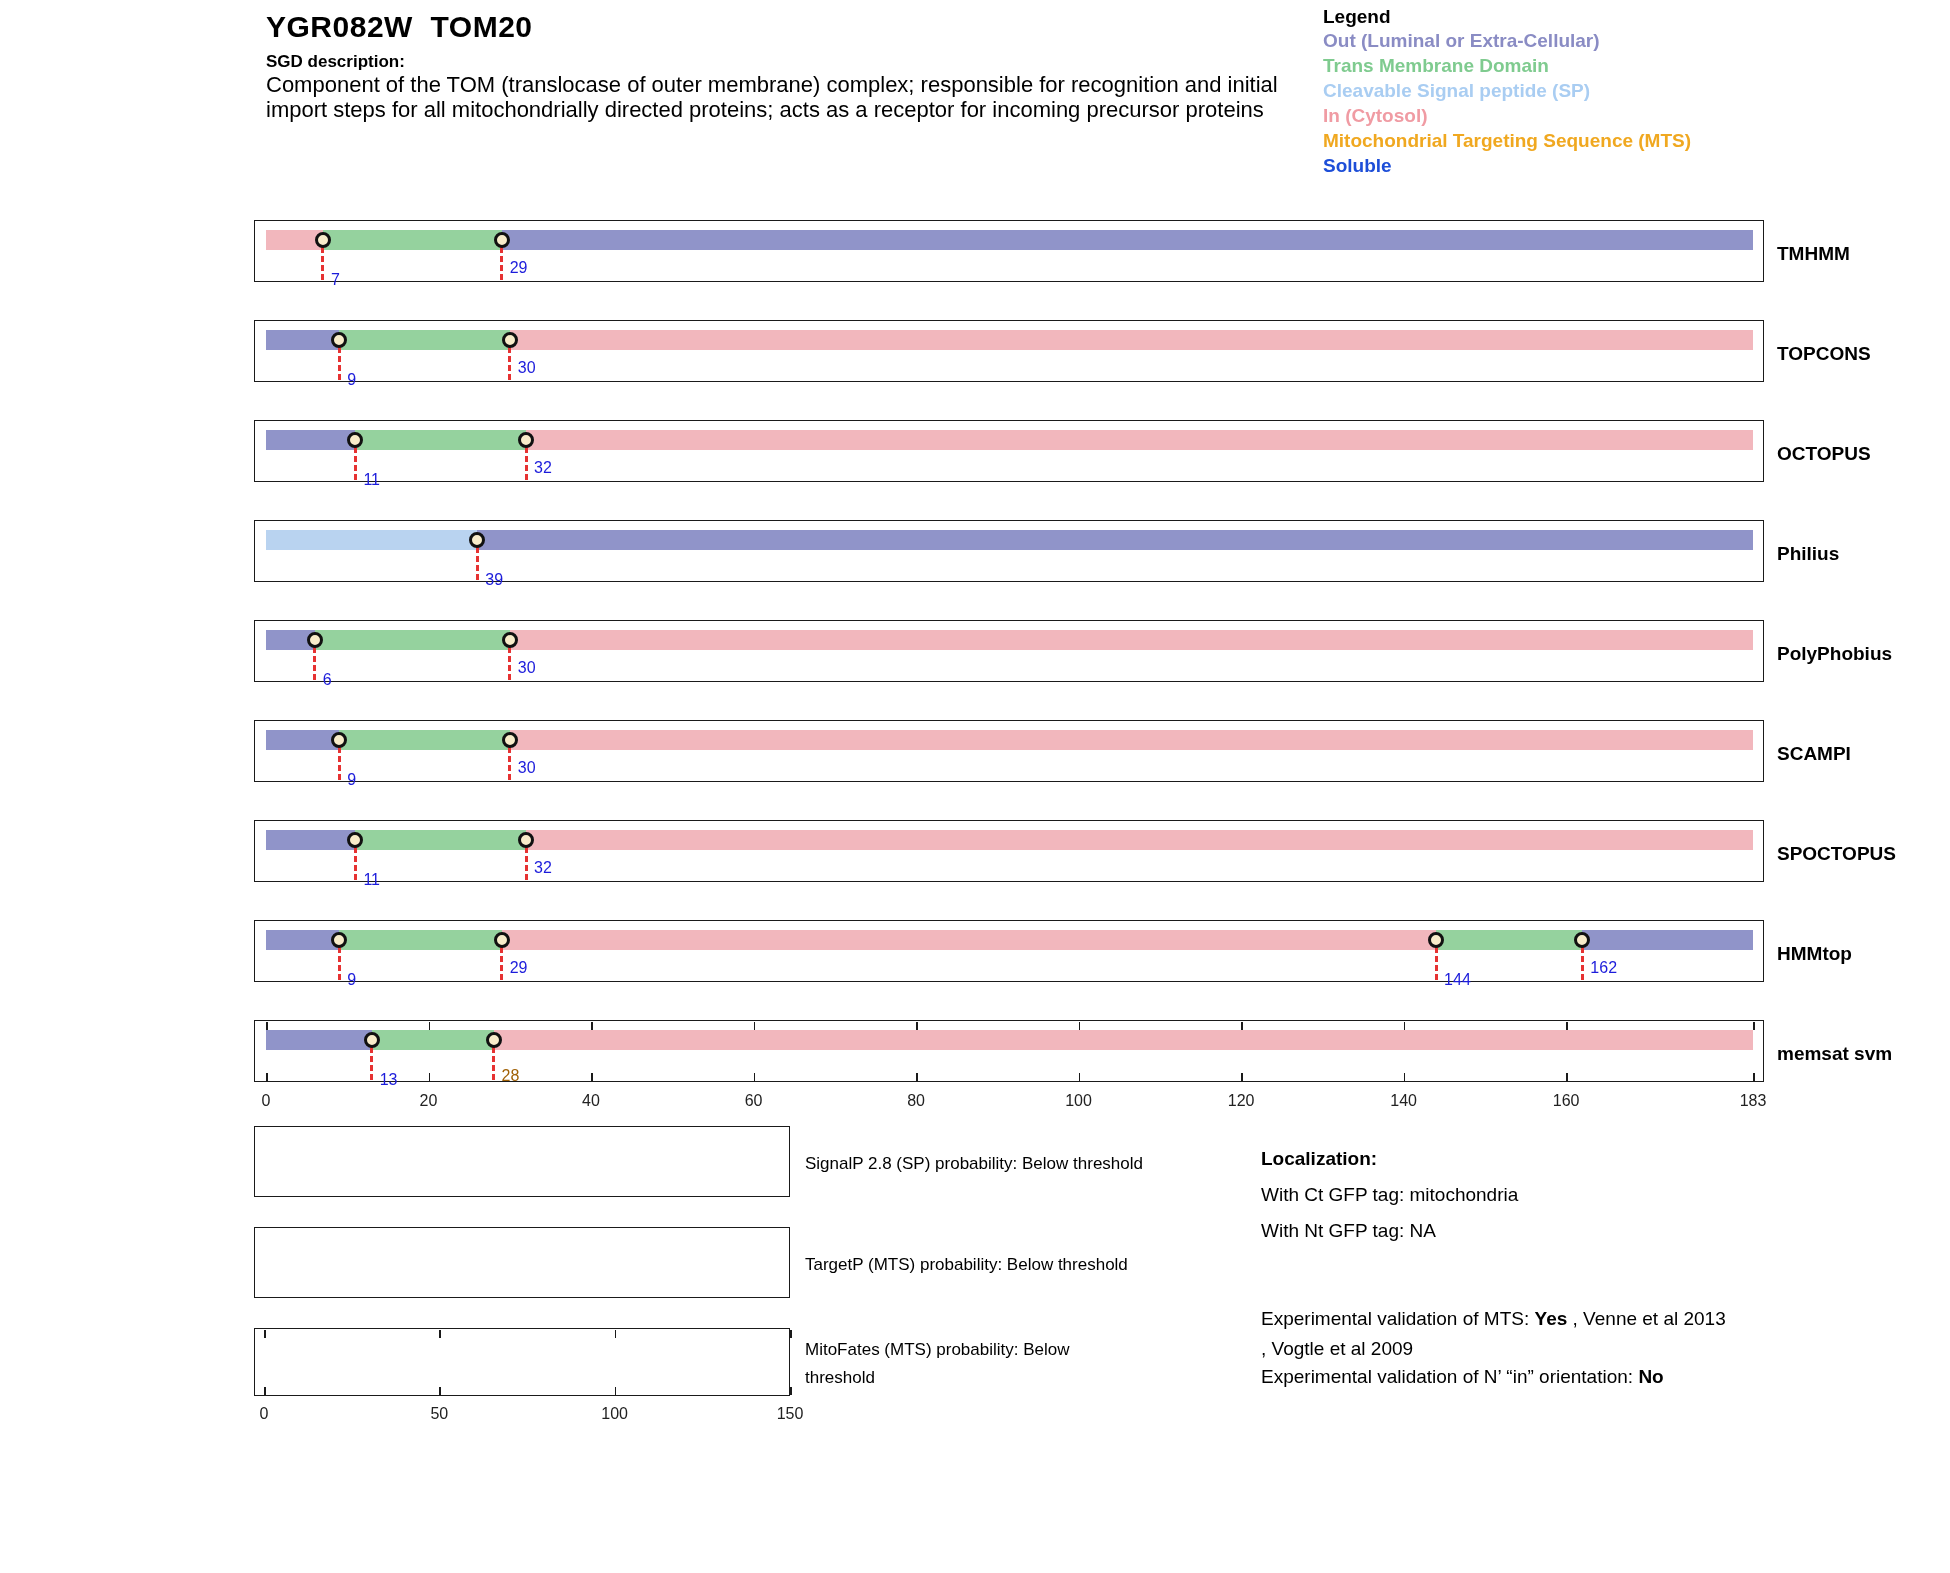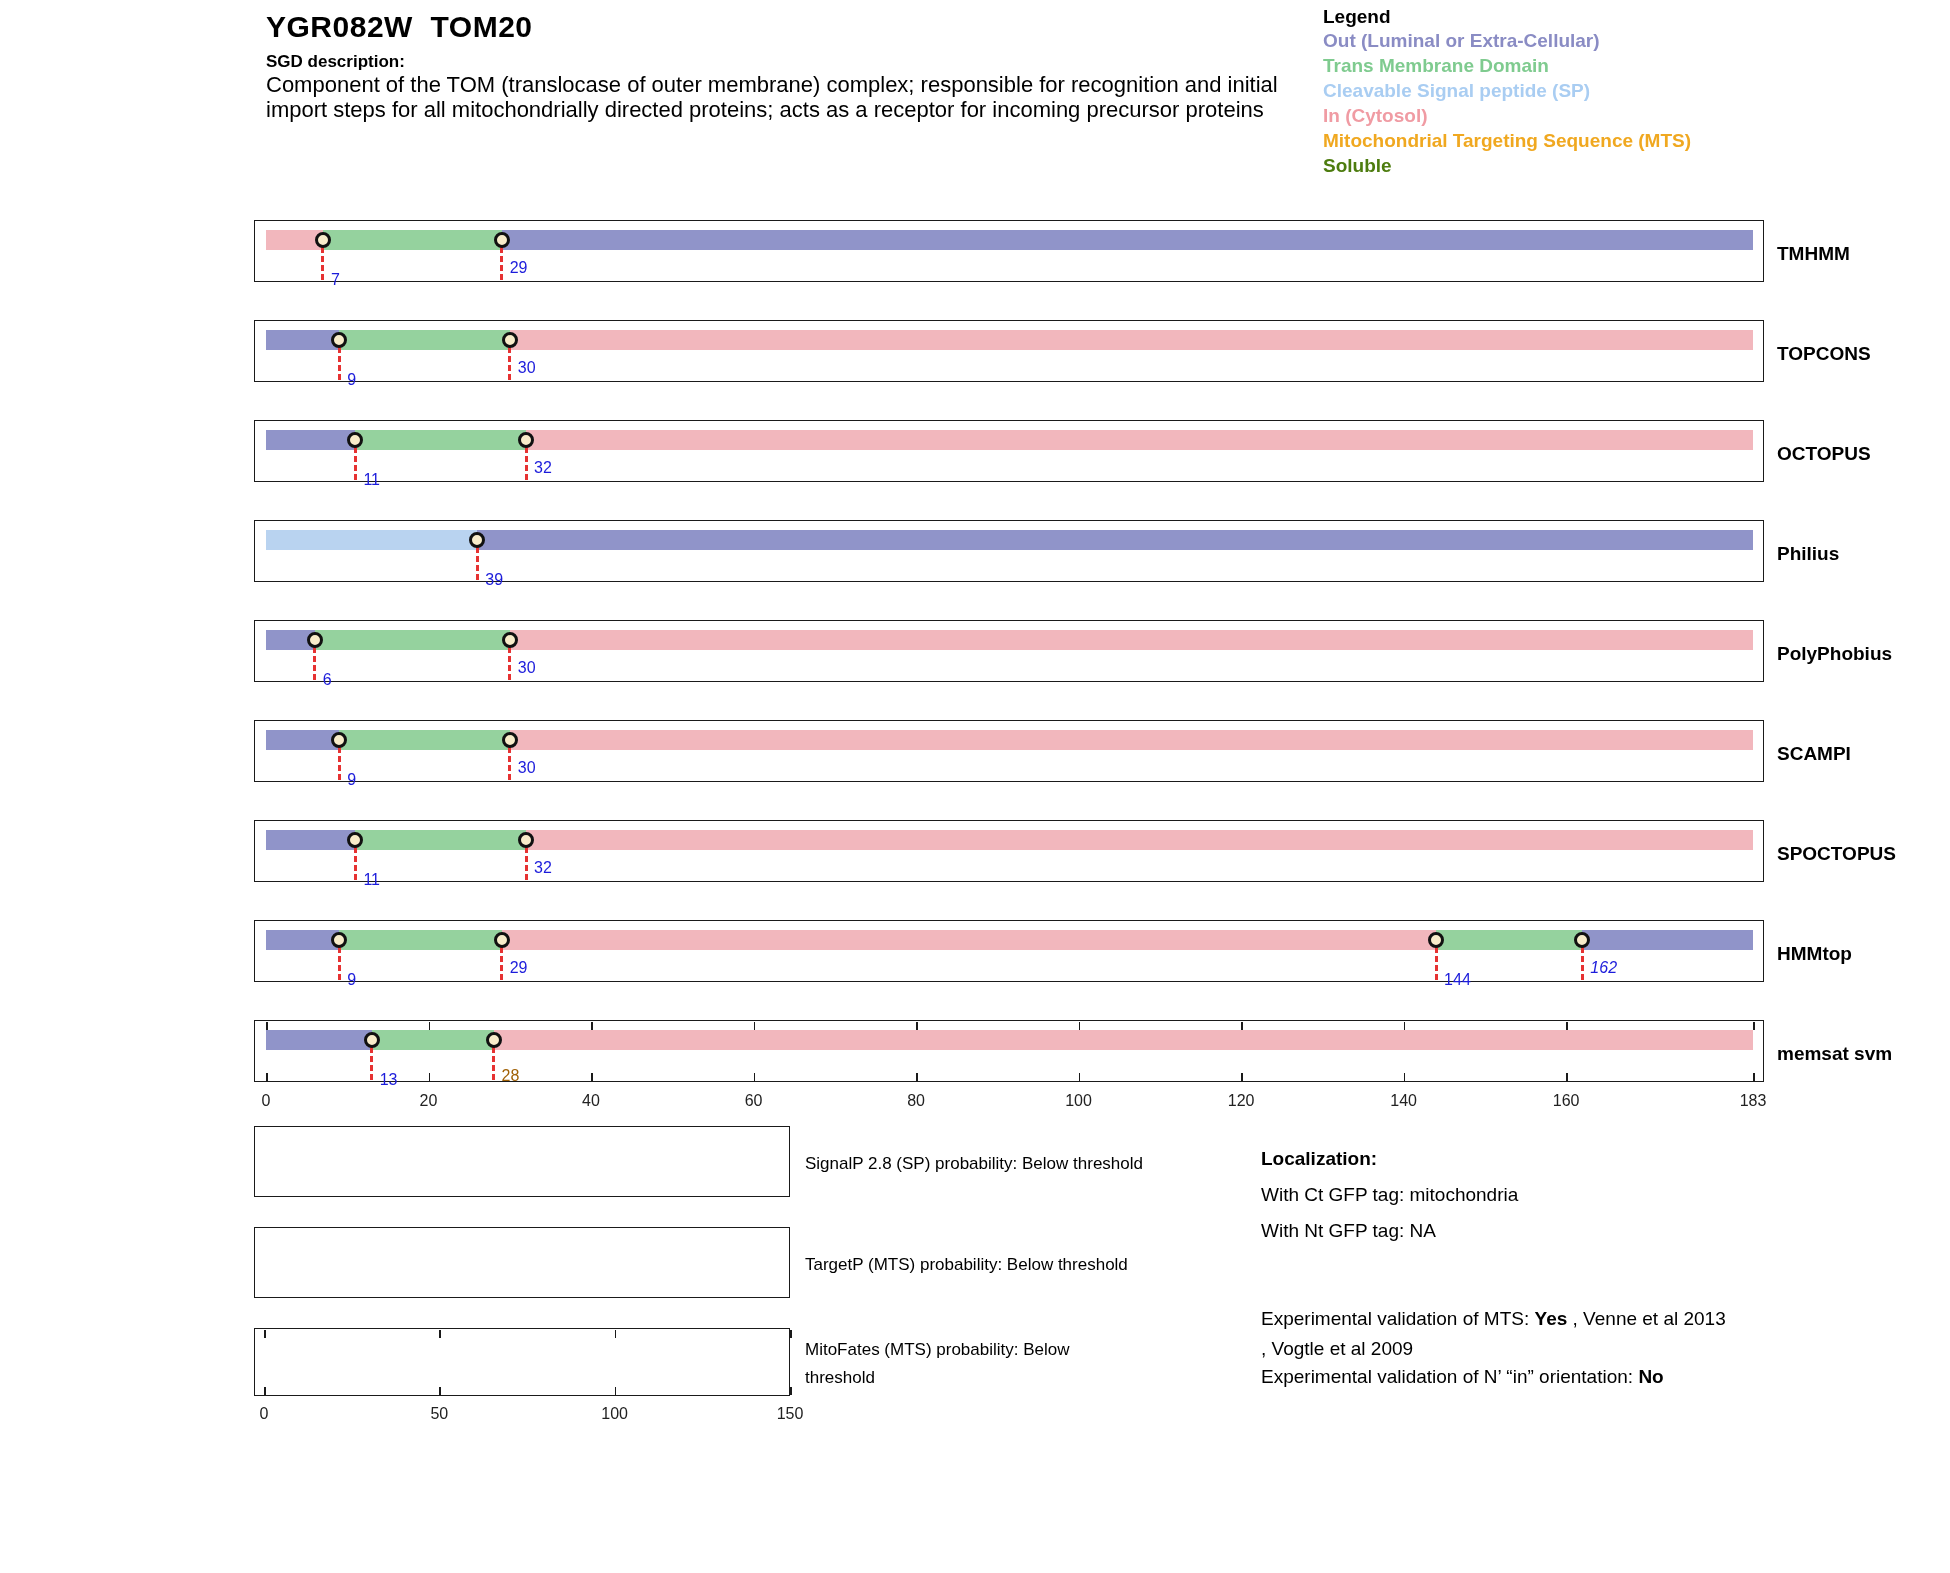--- a/index.html
+++ b/index.html
@@ -33,21 +33,21 @@
   <div class="abs sgd-desc" style="left:266px;top:72px;"><span>Component of the TOM (translocase of outer membrane) complex; responsible for recognition and initial</span><br><span>import steps for all mitochondrially directed proteins; acts as a receptor for incoming precursor proteins</span></div>
 
   <div class="abs" style="left:1323px;top:6px;">
     <div class="legend-title">Legend</div>
     <div id="legend-items">
         <div class="legend-item" style="color: rgb(138, 140, 196);">Out (Luminal or Extra-Cellular)</div>
         <div class="legend-item" style="color: rgb(127, 203, 143);">Trans Membrane Domain</div>
         <div class="legend-item" style="color: rgb(169, 205, 242);">Cleavable Signal peptide (SP)</div>
         <div class="legend-item" style="color: rgb(240, 155, 163);">In (Cytosol)</div>
         <div class="legend-item" style="color: rgb(240, 168, 32);">Mitochondrial Targeting Sequence (MTS)</div>
-        <div class="legend-item" style="color: #4d7c0f;">Soluble</div>
+        <div class="legend-item" style="color: #1d4ed8;">Soluble</div>
       </div>
   </div>
 
   <div id="tracks">
       <div class="track-box" style="left: 254px; top: 220px; width: 1510px; height: 62px; border-color: rgb(26, 26, 26);"></div>
       <div class="bar-seg" style="left: 266px; top: 230px; width: 56.8798px; background: rgb(242, 183, 189);"></div>
       <div class="bar-seg" style="left: 322.88px; top: 230px; width: 178.765px; background: rgb(149, 210, 158);"></div>
       <div class="bar-seg" style="left: 501.645px; top: 230px; width: 1251.36px; background: rgb(144, 148, 201);"></div>
       <div class="dash-line" style="left: 321.38px; top: 247px; height: 33px; border-left-color: rgb(230, 50, 50);"></div>
       <div class="marker-circle" style="left: 314.88px; top: 232px; background: rgb(248, 236, 202); border-color: rgb(17, 17, 17);"></div>
@@ -128,21 +128,21 @@
       <div class="marker-circle" style="left: 331.131px; top: 932px; background: rgb(248, 236, 202); border-color: rgb(17, 17, 17);"></div>
       <div class="num-label" style="left: 347.131px; top: 971px; color: rgb(28, 28, 219);">9</div>
       <div class="dash-line" style="left: 500.145px; top: 947px; height: 33px; border-left-color: rgb(230, 50, 50);"></div>
       <div class="marker-circle" style="left: 493.645px; top: 932px; background: rgb(248, 236, 202); border-color: rgb(17, 17, 17);"></div>
       <div class="num-label" style="left: 509.645px; top: 959px; color: rgb(28, 28, 219);">29</div>
       <div class="dash-line" style="left: 1434.6px; top: 947px; height: 33px; border-left-color: rgb(230, 50, 50);"></div>
       <div class="marker-circle" style="left: 1428.1px; top: 932px; background: rgb(248, 236, 202); border-color: rgb(17, 17, 17);"></div>
       <div class="num-label" style="left: 1444.1px; top: 971px; color: rgb(28, 28, 219);">144</div>
       <div class="dash-line" style="left: 1580.86px; top: 947px; height: 33px; border-left-color: rgb(230, 50, 50);"></div>
       <div class="marker-circle" style="left: 1574.36px; top: 932px; background: rgb(248, 236, 202); border-color: rgb(17, 17, 17);"></div>
-      <div class="num-label" style="left: 1590.36px; top: 959px; color: rgb(28, 28, 219); font-style: italic;">162</div>
+      <div class="num-label" style="left: 1590.36px; top: 959px; color: rgb(28, 28, 219);">162</div>
       <div class="track-label" style="left: 1777px; top: 943px;">HMMtop</div>
       <div class="track-box" style="left: 254px; top: 1020px; width: 1510px; height: 62px; border-color: rgb(26, 26, 26);"></div>
       <div class="bar-seg" style="left: 266px; top: 1030px; width: 105.634px; background: rgb(144, 148, 201);"></div>
       <div class="bar-seg" style="left: 371.634px; top: 1030px; width: 121.885px; background: rgb(149, 210, 158);"></div>
       <div class="bar-seg" style="left: 493.519px; top: 1030px; width: 1259.48px; background: rgb(242, 183, 189);"></div>
       <div class="inner-tick" style="left: 266px; top: 1021.5px; height: 8px;"></div>
       <div class="inner-tick" style="left: 266px; top: 1072.5px; height: 8px;"></div>
       <div class="inner-tick" style="left: 428.514px; top: 1021.5px; height: 8px;"></div>
       <div class="inner-tick" style="left: 428.514px; top: 1072.5px; height: 8px;"></div>
       <div class="inner-tick" style="left: 591.027px; top: 1021.5px; height: 8px;"></div>

